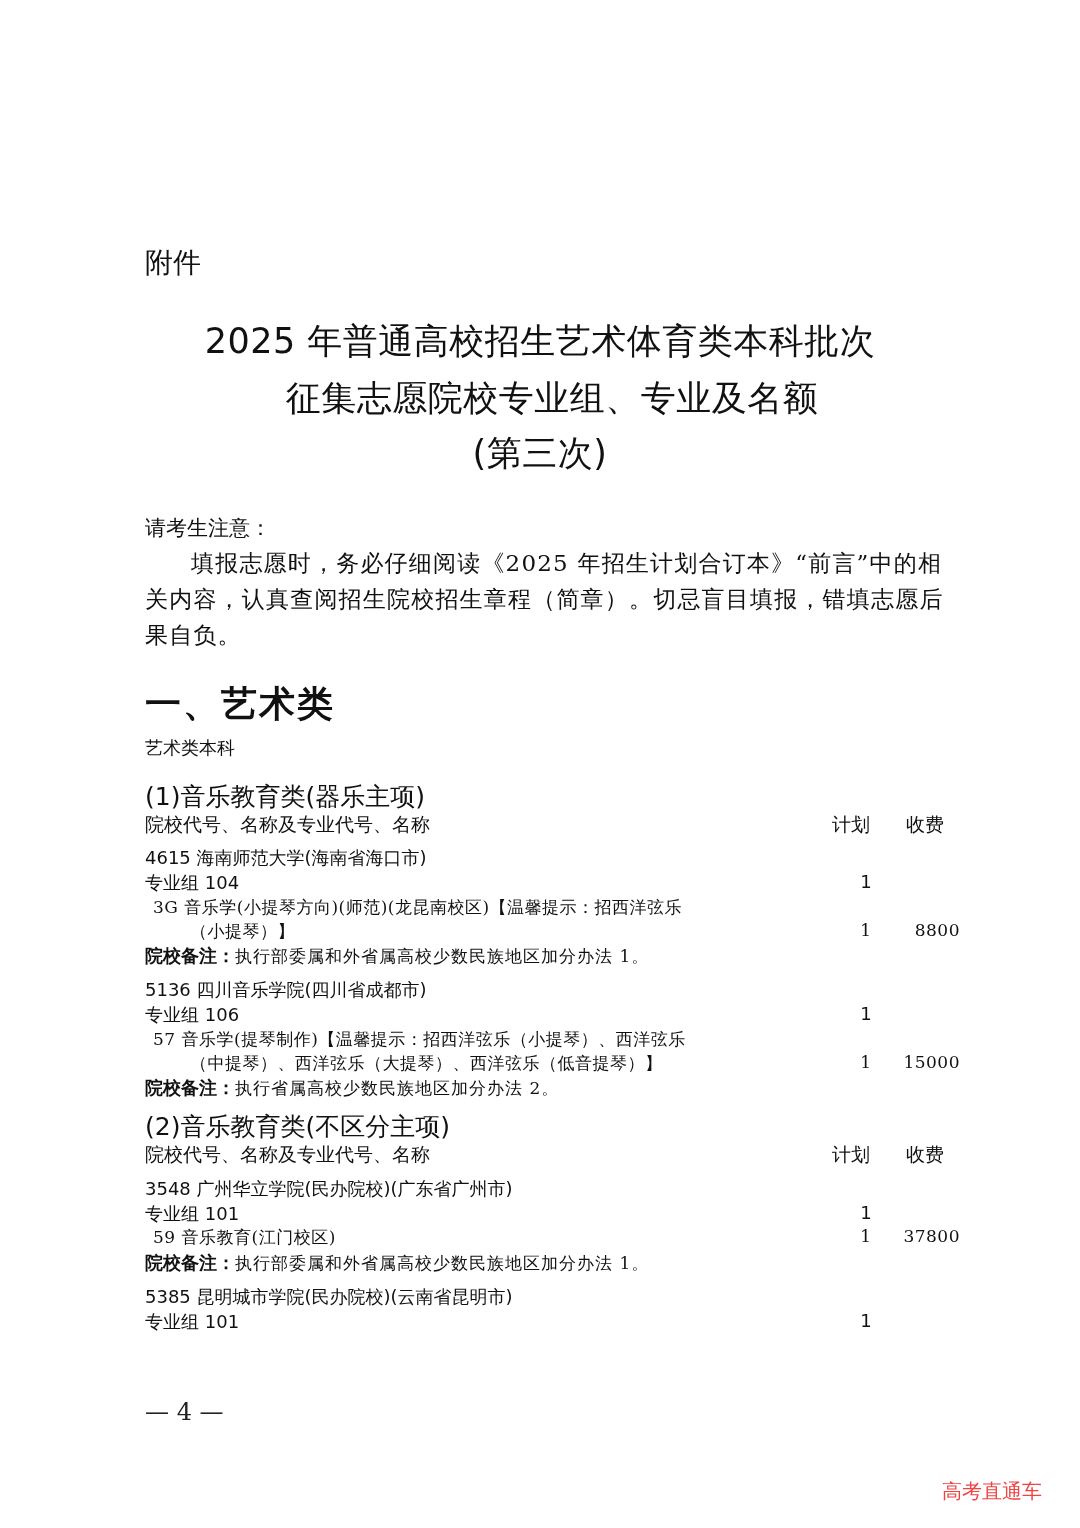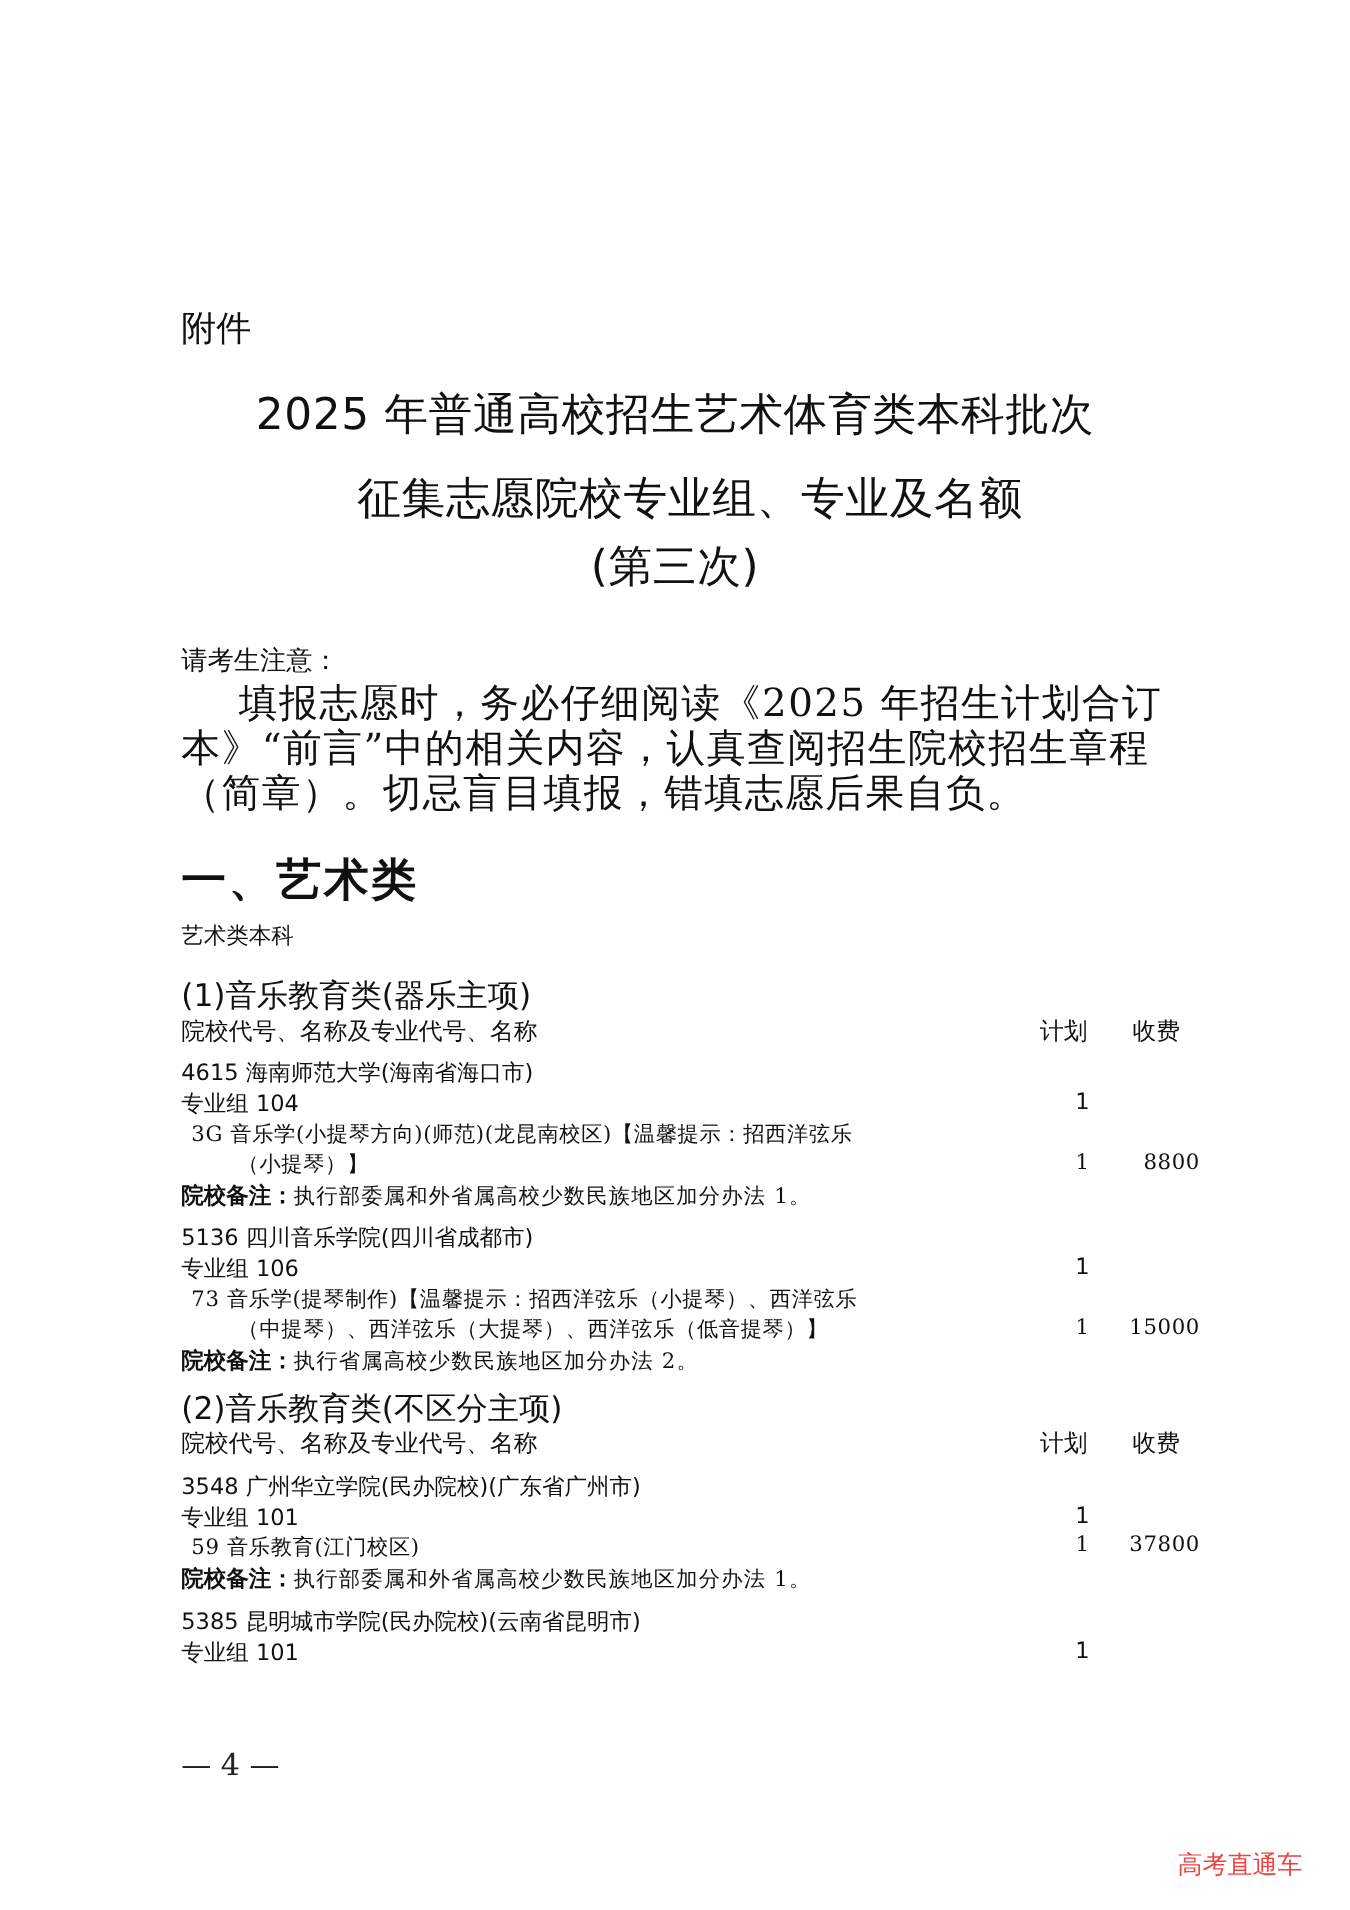--- a/index.html
+++ b/index.html
@@ -4,26 +4,26 @@
   <style>
     html, body { margin: 0; padding: 0; background: #ffffff; }
     body {
       width: 1080px; height: 1528px; position: relative; overflow: hidden;
       color: #111111;
       font-family: "DejaVu Sans", "Liberation Sans", sans-serif;
     }
     .abs { position: absolute; white-space: nowrap; }
     .attach { left: 145px; top: 244px; font-size: 28px; }
     .title { left: 0; width: 1080px; text-align: center; font-size: 35px; letter-spacing: 0.5px; }
-    .t1 { top: 308px; }
+    .t1 { top: 318px; }
     .t2 { top: 375px; padding-left: 12px; }
     .t3 { top: 430px; }
     .serif { font-family: "DejaVu Serif", "Liberation Serif", serif; }
     .notice-head { left: 145px; top: 514px; font-size: 21px; }
-    .notice-p { left: 145px; top: 545px; width: 810px; font-size: 31px; line-height: 36px; white-space: normal; text-indent: 46px; letter-spacing: 1.2px; }
+    .notice-p { left: 145px; top: 545px; width: 810px; font-size: 23px; line-height: 36px; white-space: normal; text-indent: 46px; letter-spacing: 1.2px; }
     .h1 { left: 145px; top: 680px; font-size: 36px; font-weight: bold; letter-spacing: 2px; }
     .h2 { left: 145px; top: 736px; font-size: 18px; }
     .h3 { font-size: 25px; left: 145px; }
     .colhdr { font-size: 19px; }
     .row { font-size: 18px; }
     .left145 { left: 145px; }
     .plan { left: 860px; width: 12px; text-align: center; }
     .fee { left: 900px; width: 60px; text-align: right; }
     .feehdr { left: 906px; }
     .planhdr { left: 832px; }
@@ -64,21 +64,21 @@
   <div class="abs detail indent2" style="top:920px;">（小提琴）】</div>
   <div class="abs detail plan" style="top:920px;">1</div>
   <div class="abs detail fee" style="top:920px;">8800</div>
   <div class="abs left145" style="top:944px;">
     <span class="row remark-label">院校备注：</span><span class="remark-text">执行部委属和外省属高校少数民族地区加分办法 1。</span>
   </div>
 
   <div class="abs row left145" style="top:978px;">5136  四川音乐学院(四川省成都市)</div>
   <div class="abs row left145" style="top:1003px;">专业组 106</div>
   <div class="abs row plan" style="top:1003px;">1</div>
-  <div class="abs detail indent1" style="top:1028px;">73  音乐学(提琴制作)【温馨提示：招西洋弦乐（小提琴）、西洋弦乐</div>
+  <div class="abs detail indent1" style="top:1028px;">57  音乐学(提琴制作)【温馨提示：招西洋弦乐（小提琴）、西洋弦乐</div>
   <div class="abs detail indent2" style="top:1052px;">（中提琴）、西洋弦乐（大提琴）、西洋弦乐（低音提琴）】</div>
   <div class="abs detail plan" style="top:1052px;">1</div>
   <div class="abs detail fee" style="top:1052px;">15000</div>
   <div class="abs left145" style="top:1076px;text-align:center;">
     <span class="row remark-label">院校备注：</span><span class="remark-text">执行省属高校少数民族地区加分办法 2。</span>
   </div>
 
   <div class="abs h3" style="top:1110px;">(2)音乐教育类(不区分主项)</div>
   <div class="abs colhdr left145" style="top:1142px;">院校代号、名称及专业代号、名称</div>
   <div class="abs colhdr planhdr" style="top:1142px;">计划</div>

